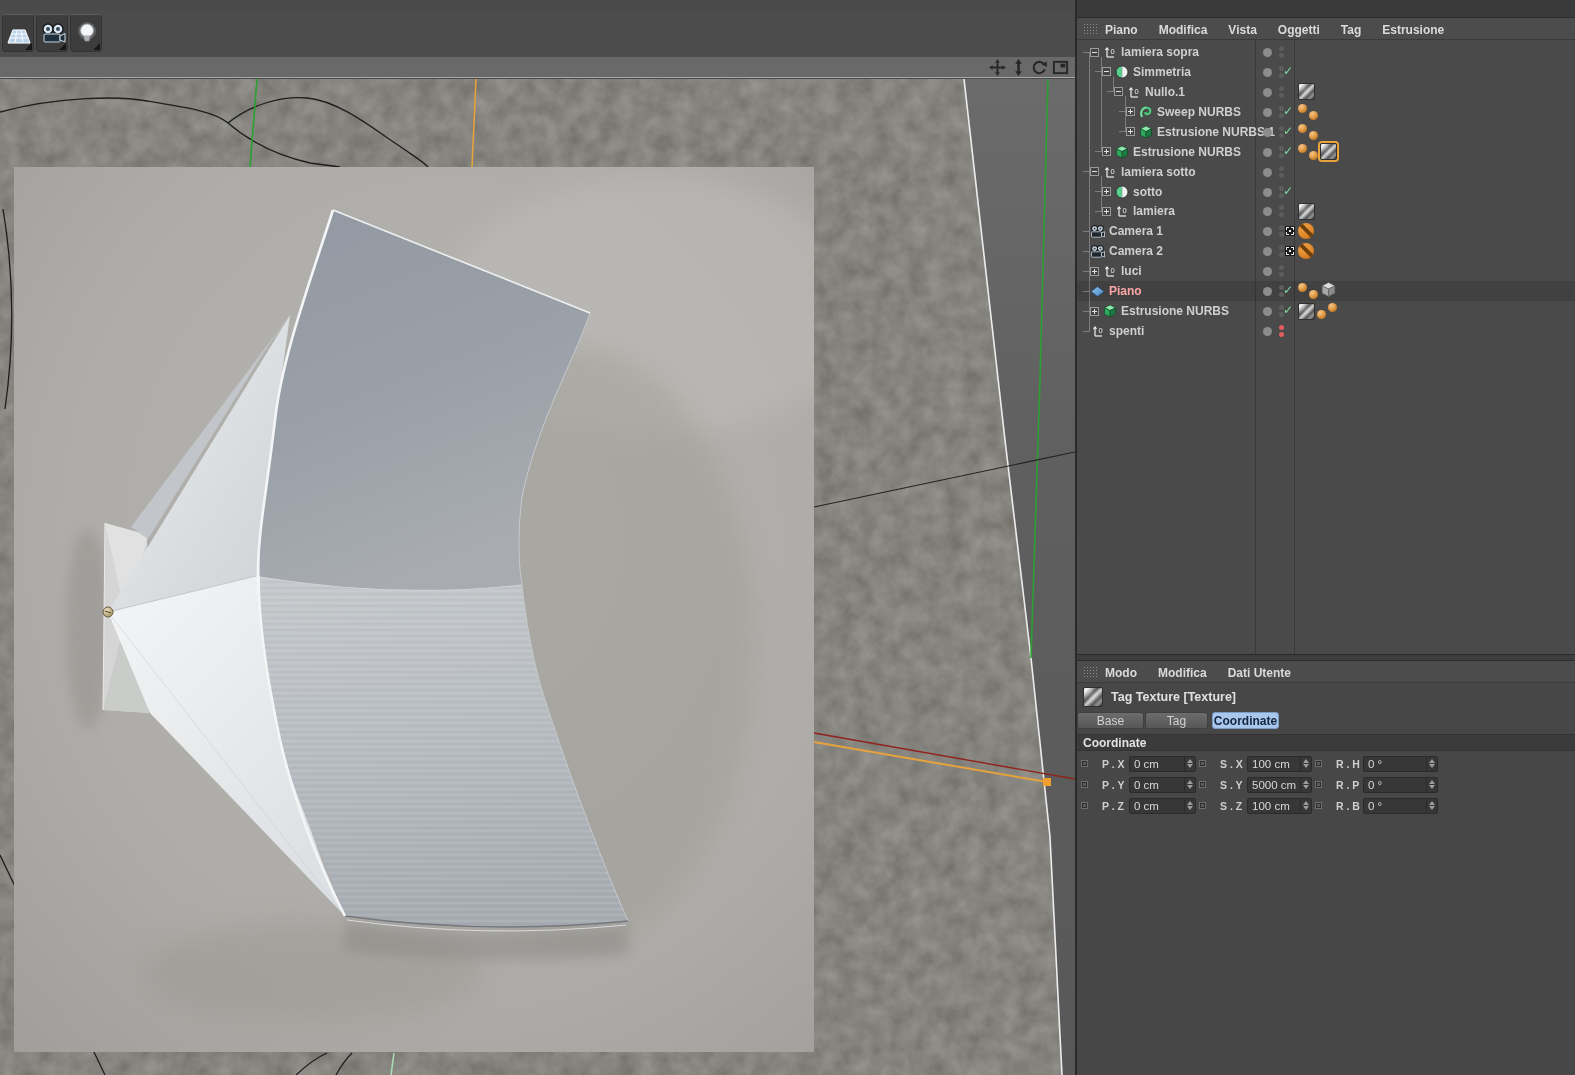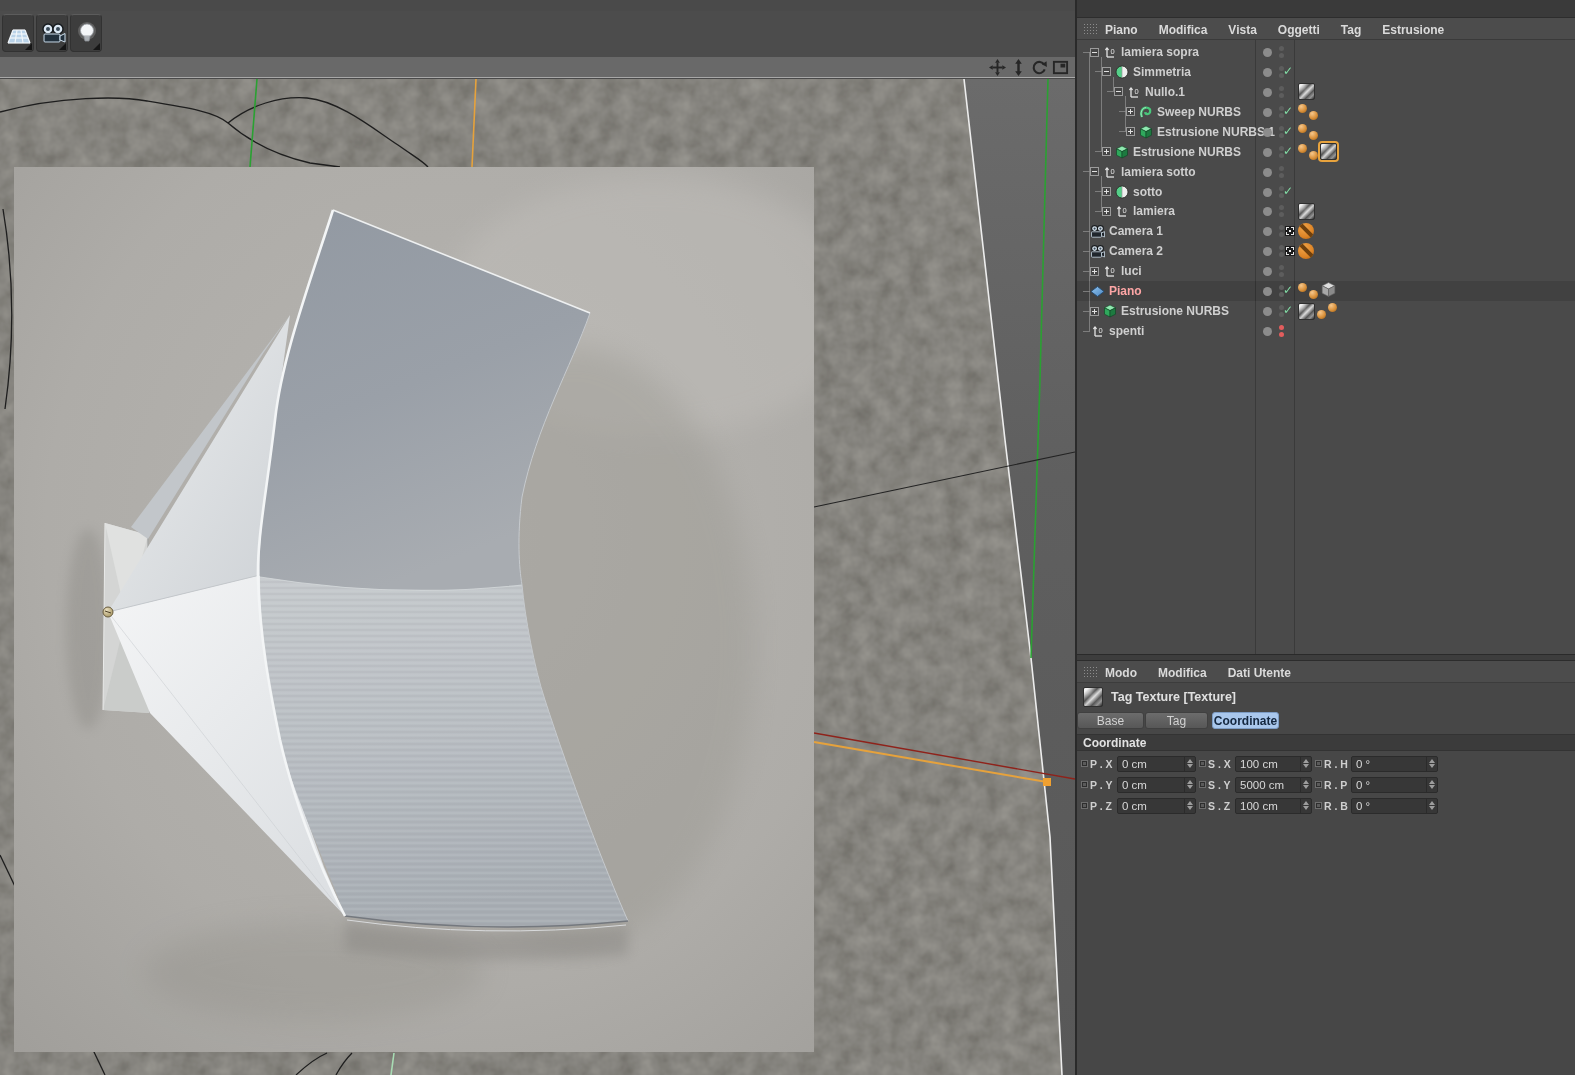--- a/index.html
+++ b/index.html
@@ -75,21 +75,21 @@
   .tab{height:17px;width:67px;display:flex;align-items:center;justify-content:center;font-size:12px;
        background:linear-gradient(#6c6c6c,#575757);border:1px solid #404040;color:#d2d2d2;border-radius:3px;margin-right:1px;}
   .tab.mid{width:63px;}
   .tab.active{width:67px;margin-left:3px;background:#a9c7ec;border:1px solid #7d9cc4;color:#14273f;font-weight:600;}
   .am-section{position:absolute;left:0;top:80px;width:500px;height:17px;background:#3b3b3b;border-top:1px solid #333;
        border-bottom:1px solid #333;display:flex;align-items:center;padding-left:6px;
        font-size:12px;font-weight:700;color:#e2e2e2;}
   .fields{position:absolute;left:5px;top:101px;display:grid;grid-template-columns:114px 112px 122px;grid-auto-rows:21px;column-gap:4px;}
   .fld{display:flex;align-items:center;height:17px;}
   .fld .chk{flex:none;width:5px;height:5px;background:#5b5b5b;border:1px solid #2e2e2e;outline:1px solid #6e6e6e;margin-right:3px;}
-  .fld .lab{flex:none;width:27px;font-size:10.5px;font-weight:700;color:#cfcfcf;white-space:nowrap;}
+  .fld .lab{flex:none;width:27px;font-size:10.5px;font-weight:700;color:#cfcfcf;white-space:nowrap;margin-left:12px;}
   .fld .inp{position:relative;flex:1;height:16px;background:#373737;border:1px solid #2b2b2b;border-radius:2px;
        font-size:11.5px;color:#d8d8d8;display:flex;align-items:center;padding-left:4px;}
   .fld .stp{position:absolute;right:0;top:0;bottom:0;width:11px;border-left:1px solid #2b2b2b;
        display:flex;flex-direction:column;align-items:center;justify-content:center;gap:1px;}
   .stp i{width:0;height:0;border-left:3px solid transparent;border-right:3px solid transparent;}
   .stp .up{border-bottom:4px solid #9d9d9d;} .stp .dn{border-top:4px solid #9d9d9d;}
 </style>
 </head>
 <body>
 

